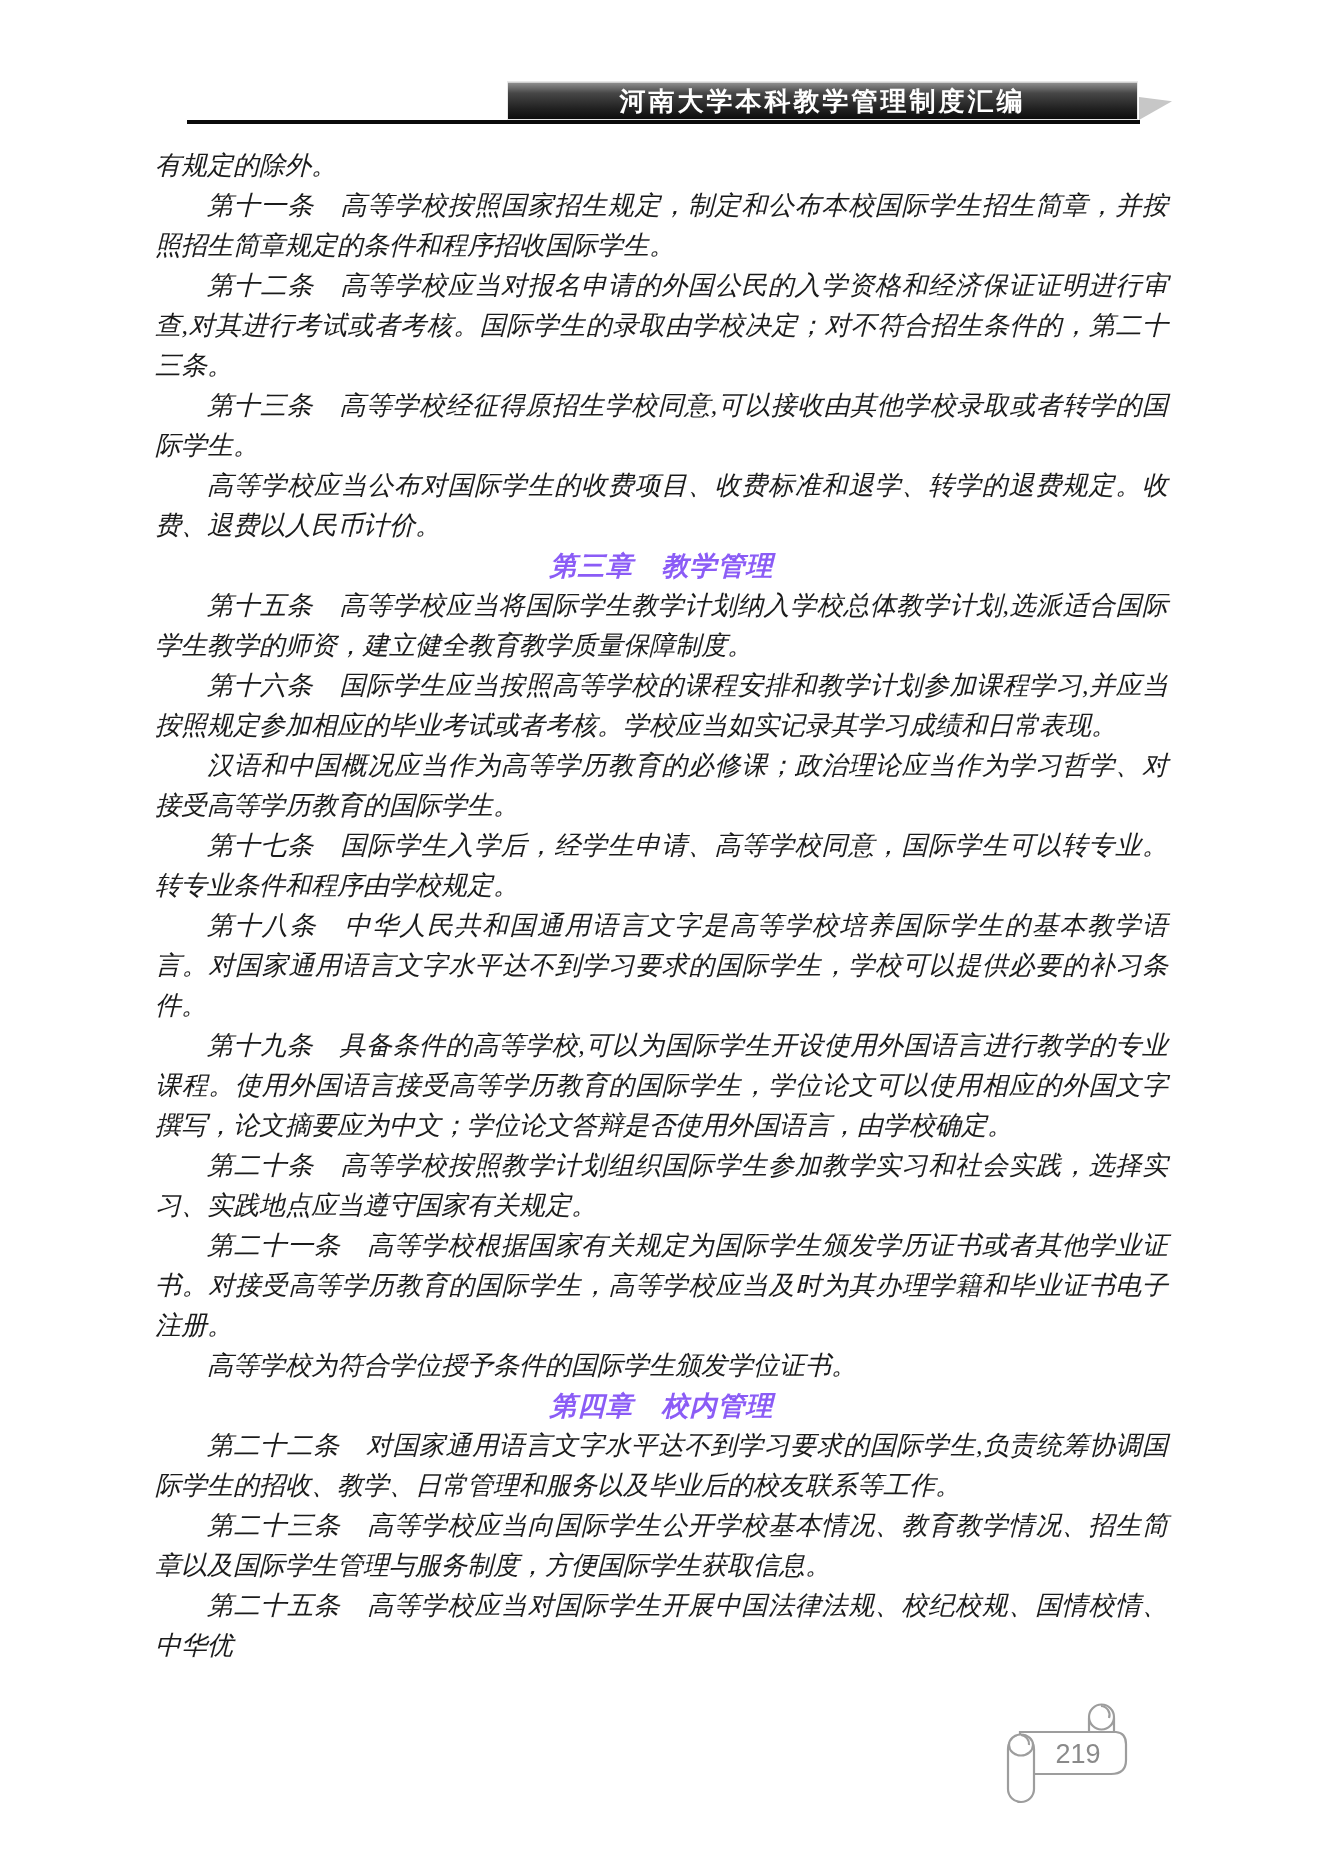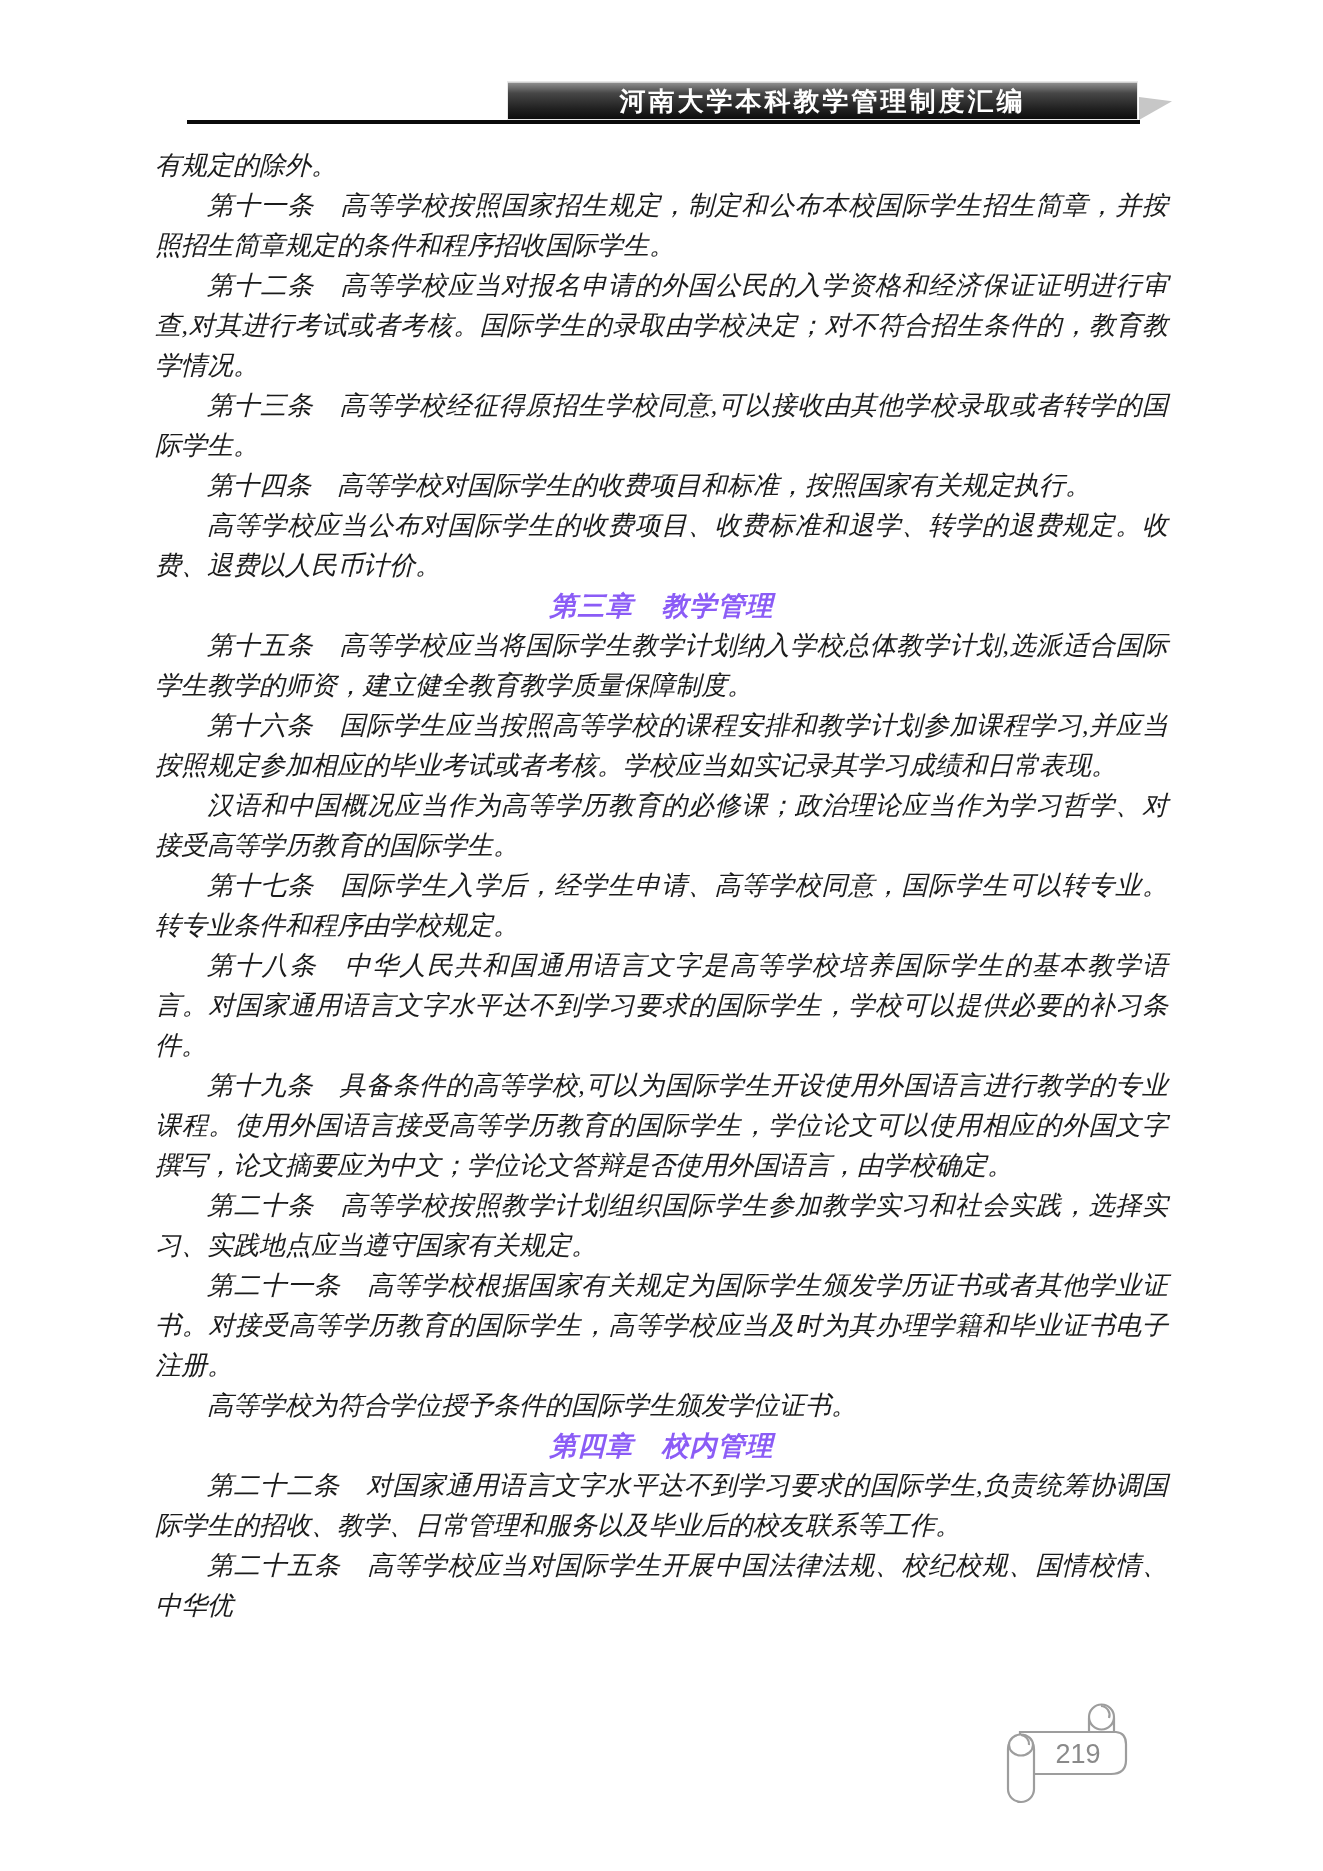--- a/index.html
+++ b/index.html
@@ -52,36 +52,36 @@
 
   <div class="banner">
     <span class="banner-title">河南大学本科教学管理制度汇编</span>
   </div>
   <div class="banner-tail"></div>
   <div class="header-rule"></div>
 
   <div class="content">
     <p class="first">有规定的除外。</p>
     <p>第十一条　高等学校按照国家招生规定，制定和公布本校国际学生招生简章，并按照招生简章规定的条件和程序招收国际学生。</p>
-    <p>第十二条　高等学校应当对报名申请的外国公民的入学资格和经济保证证明进行审查,对其进行考试或者考核。国际学生的录取由学校决定；对不符合招生条件的，教育教学情况。</p>
+    <p>第十二条　高等学校应当对报名申请的外国公民的入学资格和经济保证证明进行审查,对其进行考试或者考核。国际学生的录取由学校决定；对不符合招生条件的，第二十三条。</p>
     <p>第十三条　高等学校经征得原招生学校同意,可以接收由其他学校录取或者转学的国际学生。</p>
-    <p>第十四条　高等学校对国际学生的收费项目和标准，按照国家有关规定执行。</p>
     <p>高等学校应当公布对国际学生的收费项目、收费标准和退学、转学的退费规定。收费、退费以人民币计价。</p>
     <p class="chapter">第三章　教学管理</p>
     <p>第十五条　高等学校应当将国际学生教学计划纳入学校总体教学计划,选派适合国际学生教学的师资，建立健全教育教学质量保障制度。</p>
     <p>第十六条　国际学生应当按照高等学校的课程安排和教学计划参加课程学习,并应当按照规定参加相应的毕业考试或者考核。学校应当如实记录其学习成绩和日常表现。</p>
     <p>汉语和中国概况应当作为高等学历教育的必修课；政治理论应当作为学习哲学、对接受高等学历教育的国际学生。</p>
     <p>第十七条　国际学生入学后，经学生申请、高等学校同意，国际学生可以转专业。转专业条件和程序由学校规定。</p>
     <p>第十八条　中华人民共和国通用语言文字是高等学校培养国际学生的基本教学语言。对国家通用语言文字水平达不到学习要求的国际学生，学校可以提供必要的补习条件。</p>
     <p>第十九条　具备条件的高等学校,可以为国际学生开设使用外国语言进行教学的专业课程。使用外国语言接受高等学历教育的国际学生，学位论文可以使用相应的外国文字撰写，论文摘要应为中文；学位论文答辩是否使用外国语言，由学校确定。</p>
     <p>第二十条　高等学校按照教学计划组织国际学生参加教学实习和社会实践，选择实习、实践地点应当遵守国家有关规定。</p>
     <p>第二十一条　高等学校根据国家有关规定为国际学生颁发学历证书或者其他学业证书。对接受高等学历教育的国际学生，高等学校应当及时为其办理学籍和毕业证书电子注册。</p>
     <p>高等学校为符合学位授予条件的国际学生颁发学位证书。</p>
     <p class="chapter">第四章　校内管理</p>
     <p>第二十二条　对国家通用语言文字水平达不到学习要求的国际学生,负责统筹协调国际学生的招收、教学、日常管理和服务以及毕业后的校友联系等工作。</p>
+    <p>第二十三条　高等学校应当向国际学生公开学校基本情况、教育教学情况、招生简章以及国际学生管理与服务制度，方便国际学生获取信息。</p>
     <p>第二十五条　高等学校应当对国际学生开展中国法律法规、校纪校规、国情校情、中华优</p>
   </div>
 
   <div class="page-badge">
     <svg viewBox="0 0 135 115" xmlns="http://www.w3.org/2000/svg">
 
       <g stroke="#9d9d9d" stroke-width="2.2" fill="#ffffff">
         <path d="M89 20 L89 40 L114 40 L114 20" fill="#ffffff" stroke="none"></path>
         <line x1="89" y1="18" x2="89" y2="38"></line>
         <line x1="114" y1="18" x2="114" y2="38"></line>

